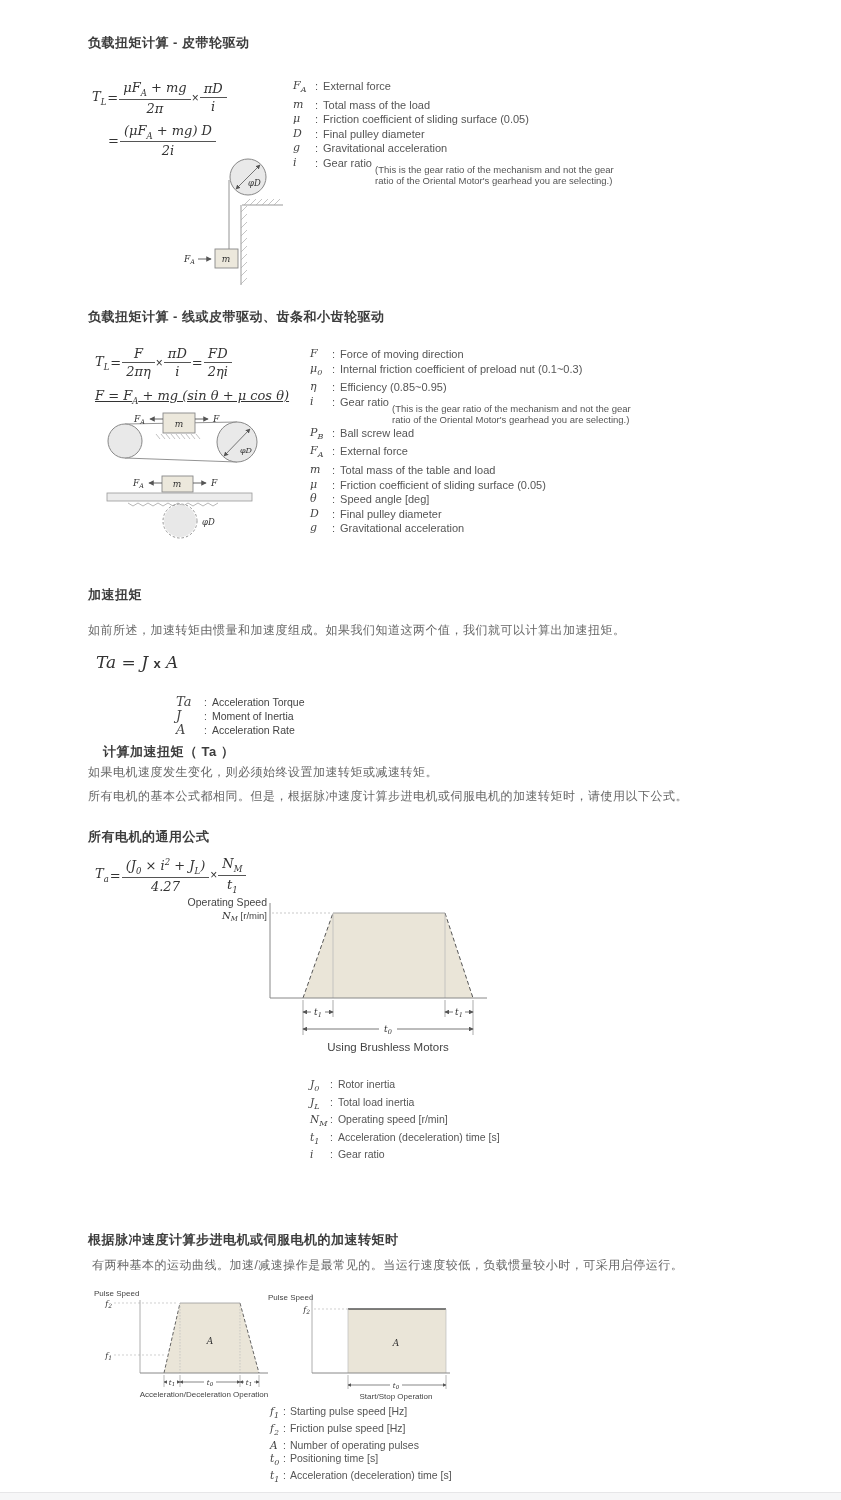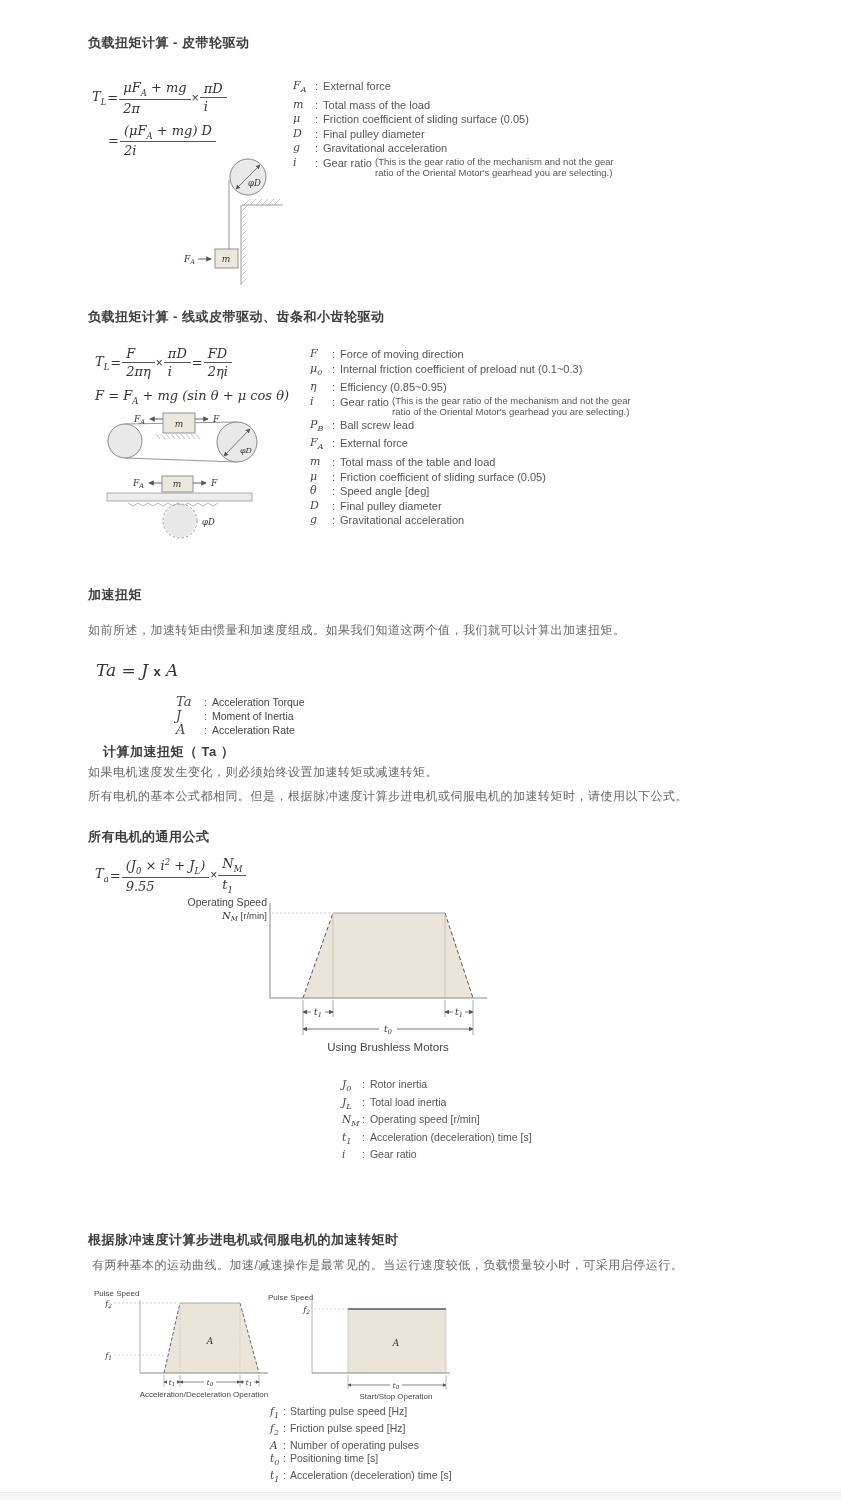--- a/index.html
+++ b/index.html
@@ -5,32 +5,32 @@
   html,body{margin:0;padding:0;}
   body{width:841px;height:1500px;position:relative;background:#ffffff;overflow:hidden;
        font-family:"Liberation Sans",sans-serif;color:#666;}
   .abs{position:absolute;}
   .sec-heading{font-size:13px;font-weight:bold;color:#3d3d3d;letter-spacing:.5px;}
   .para{font-size:12px;color:#666;letter-spacing:.5px;}
   
   .math{font-family:"DejaVu Serif",serif;font-style:italic;color:#333;}
   .f-line{display:flex;align-items:center;gap:1px;font-size:13px;}
   .f-line .op{font-style:normal;font-family:"Liberation Sans",sans-serif;color:#333;font-size:12px;}
-  .frac{display:inline-block;}
+  .frac{display:inline-block;text-align:center;}
   .frac .num{display:block;padding:0 4px 1px;}
   .frac .den{display:block;border-top:1px solid #555;padding:1px 4px 0;}
   .f-sub{font-size:8.5px;}
   .f-sup{font-size:8.5px;}
   
   .var-list{display:block;}
   .var-row{display:flex;align-items:flex-start;}
   .v-sym{flex:none;font-family:"DejaVu Serif",serif;font-style:italic;color:#444;}
   .v-colon{flex:none;color:#555;margin:0 5px 0 2px;}
   .v-desc{color:#555;}
-  .v-note{display:inline-block;vertical-align:top;max-width:250px;font-size:9.5px;line-height:11.5px;color:#555;}
+  .v-note{display:inline-block;vertical-align:top;max-width:250px;font-size:9.5px;line-height:11.5px;color:#555;margin-top:8px;}
   .vl-main .var-row{line-height:14.5px;font-size:11px;}
   .vl-main .v-sym{width:20px;font-size:11px;}
   .vl-accel .var-row{line-height:14px;font-size:10.5px;}
   .vl-accel .v-sym{width:26px;font-size:13px;}
   .vl-accel .v-desc{color:#444;}
   .vl-small .var-row{line-height:13.5px;font-size:10.5px;}
   .vl-small .v-sym{width:18px;font-size:10.5px;}
   .vl-pulse .var-row{line-height:13px;font-size:10.5px;}
   .vl-pulse .v-sym{width:13px;font-size:10.5px;}
   .vl-pulse .v-colon{margin:0 4px 0 0;}
@@ -164,21 +164,21 @@
     <span class="frac">
         <span class="num">πD</span>
         <span class="den">i</span>
       </span>
     <span>=</span>
     <span class="frac">
         <span class="num">FD</span>
         <span class="den">2ηi</span>
       </span>
   </div>
-  <div class="f-line" style="margin-top:9px;">
+  <div class="f-line" style="margin-top:9px;text-decoration:underline;">
     <span><span>F = F</span><sub class="f-sub">A</sub><span> + mg (sin θ + μ cos θ)</span></span>
   </div>
 </div>
 
 <div class="abs var-list vl-main" style="left:310px;top:347px;width:500px;">
 
     <div class="var-row">
       <span class="v-sym"><span>F</span></span>
       <span class="v-colon">:</span>
       <span class="v-desc"><span>Force of moving direction</span> </span>
@@ -291,21 +291,21 @@
   <rect x="19" y="20" width="145" height="8" fill="#ececec" stroke="#999" stroke-width="0.8"></rect>
   <polyline points="40,30 45,33 50,30 55,33 60,30 65,33 70,30 75,33 80,30 85,33 90,30 95,33 100,30 105,33 110,30 115,33 120,30 125,33 130,30" fill="none" stroke="#999" stroke-width="0.7"></polyline>
   <circle cx="92" cy="48" r="16" fill="#e8e8e8" stroke="none"></circle>
   <circle cx="92" cy="48" r="17" fill="none" stroke="#888" stroke-width="0.9" stroke-dasharray="2.5,2"></circle>
   <text x="114" y="52" class="sv-math" font-size="8.5">φD</text>
 </svg>
 
 <div class="abs sec-heading" style="left:88px;top:586px;">加速扭矩</div>
 <div class="abs para" style="left:88px;top:622px;width:660px;">如前所述，加速转矩由惯量和加速度组成。如果我们知道这两个值，我们就可以计算出加速扭矩。</div>
 
-<div class="abs math" style="left:96px;top:652px;font-size:17px;margin-top:8px;">
+<div class="abs math" style="left:96px;top:652px;font-size:17px;">
   <span>Ta</span>&nbsp;<span>=</span>&nbsp;<span>J</span>
   <span style="font-family:'Liberation Sans',sans-serif;font-style:normal;font-size:13px;font-weight:bold;color:#333;">x</span>
   <span>A</span>
 </div>
 
 <div class="abs var-list vl-accel" style="left:176px;top:695px;width:330px;">
 
     <div class="var-row">
       <span class="v-sym"><span>Ta</span></span>
       <span class="v-colon">:</span>
@@ -330,21 +330,21 @@
 <div class="abs para" style="left:88px;top:788px;width:690px;">所有电机的基本公式都相同。但是，根据脉冲速度计算步进电机或伺服电机的加速转矩时，请使用以下公式。</div>
 
 <div class="abs sec-heading" style="left:88px;top:828px;">所有电机的通用公式</div>
 
 <div class="abs math" style="left:95px;top:856px;">
   <div class="f-line">
     <span><span>T</span><sub class="f-sub">a</sub></span>
     <span>=</span>
     <span class="frac">
       <span class="num"><span>(J</span><sub class="f-sub">0</sub><span> × i</span><sup class="f-sup">2</sup><span> + J</span><sub class="f-sub">L</sub><span>)</span></span>
-      <span class="den">9.55</span>
+      <span class="den">4.27</span>
     </span>
     <span class="op">×</span>
     <span class="frac">
       <span class="num"><span>N</span><sub class="f-sub">M</sub></span>
       <span class="den"><span>t</span><sub class="f-sub">1</sub></span>
     </span>
   </div>
 </div>
 
 <svg class="abs" style="left:180px;top:893px;" width="320" height="170">
@@ -376,21 +376,21 @@
   <text x="138" y="122" text-anchor="middle" class="sv-math" font-size="9"><tspan>t</tspan><tspan font-size="6.5" dy="1.5">1</tspan></text>
   <line x1="265" y1="119" x2="273" y2="119" stroke="#555" stroke-width="0.8" marker-start="url(#ar-c4)"></line>
   <line x1="285" y1="119" x2="293" y2="119" stroke="#555" stroke-width="0.8" marker-end="url(#ar-c4)"></line>
   <text x="279" y="122" text-anchor="middle" class="sv-math" font-size="9"><tspan>t</tspan><tspan font-size="6.5" dy="1.5">1</tspan></text>
   <line x1="123" y1="136" x2="199" y2="136" stroke="#555" stroke-width="0.8" marker-start="url(#ar-c4)"></line>
   <line x1="217" y1="136" x2="293" y2="136" stroke="#555" stroke-width="0.8" marker-end="url(#ar-c4)"></line>
   <text x="208" y="139" text-anchor="middle" class="sv-math" font-size="9"><tspan>t</tspan><tspan font-size="6.5" dy="1.5">0</tspan></text>
   <text x="208" y="158" text-anchor="middle" class="sv-sans" font-size="11.5" fill="#333">Using Brushless Motors</text>
 </svg>
 
-<div class="abs var-list vl-small" style="left:310px;top:1078px;width:400px;margin-left:32px;">
+<div class="abs var-list vl-small" style="left:310px;top:1078px;width:400px;">
 
     <div class="var-row">
       <span class="v-sym"><span>J</span><sub>0</sub></span>
       <span class="v-colon">:</span>
       <span class="v-desc"><span>Rotor inertia</span> </span>
     </div>
 
     <div class="var-row">
       <span class="v-sym"><span>J</span><sub>L</sub></span>
       <span class="v-colon">:</span>

